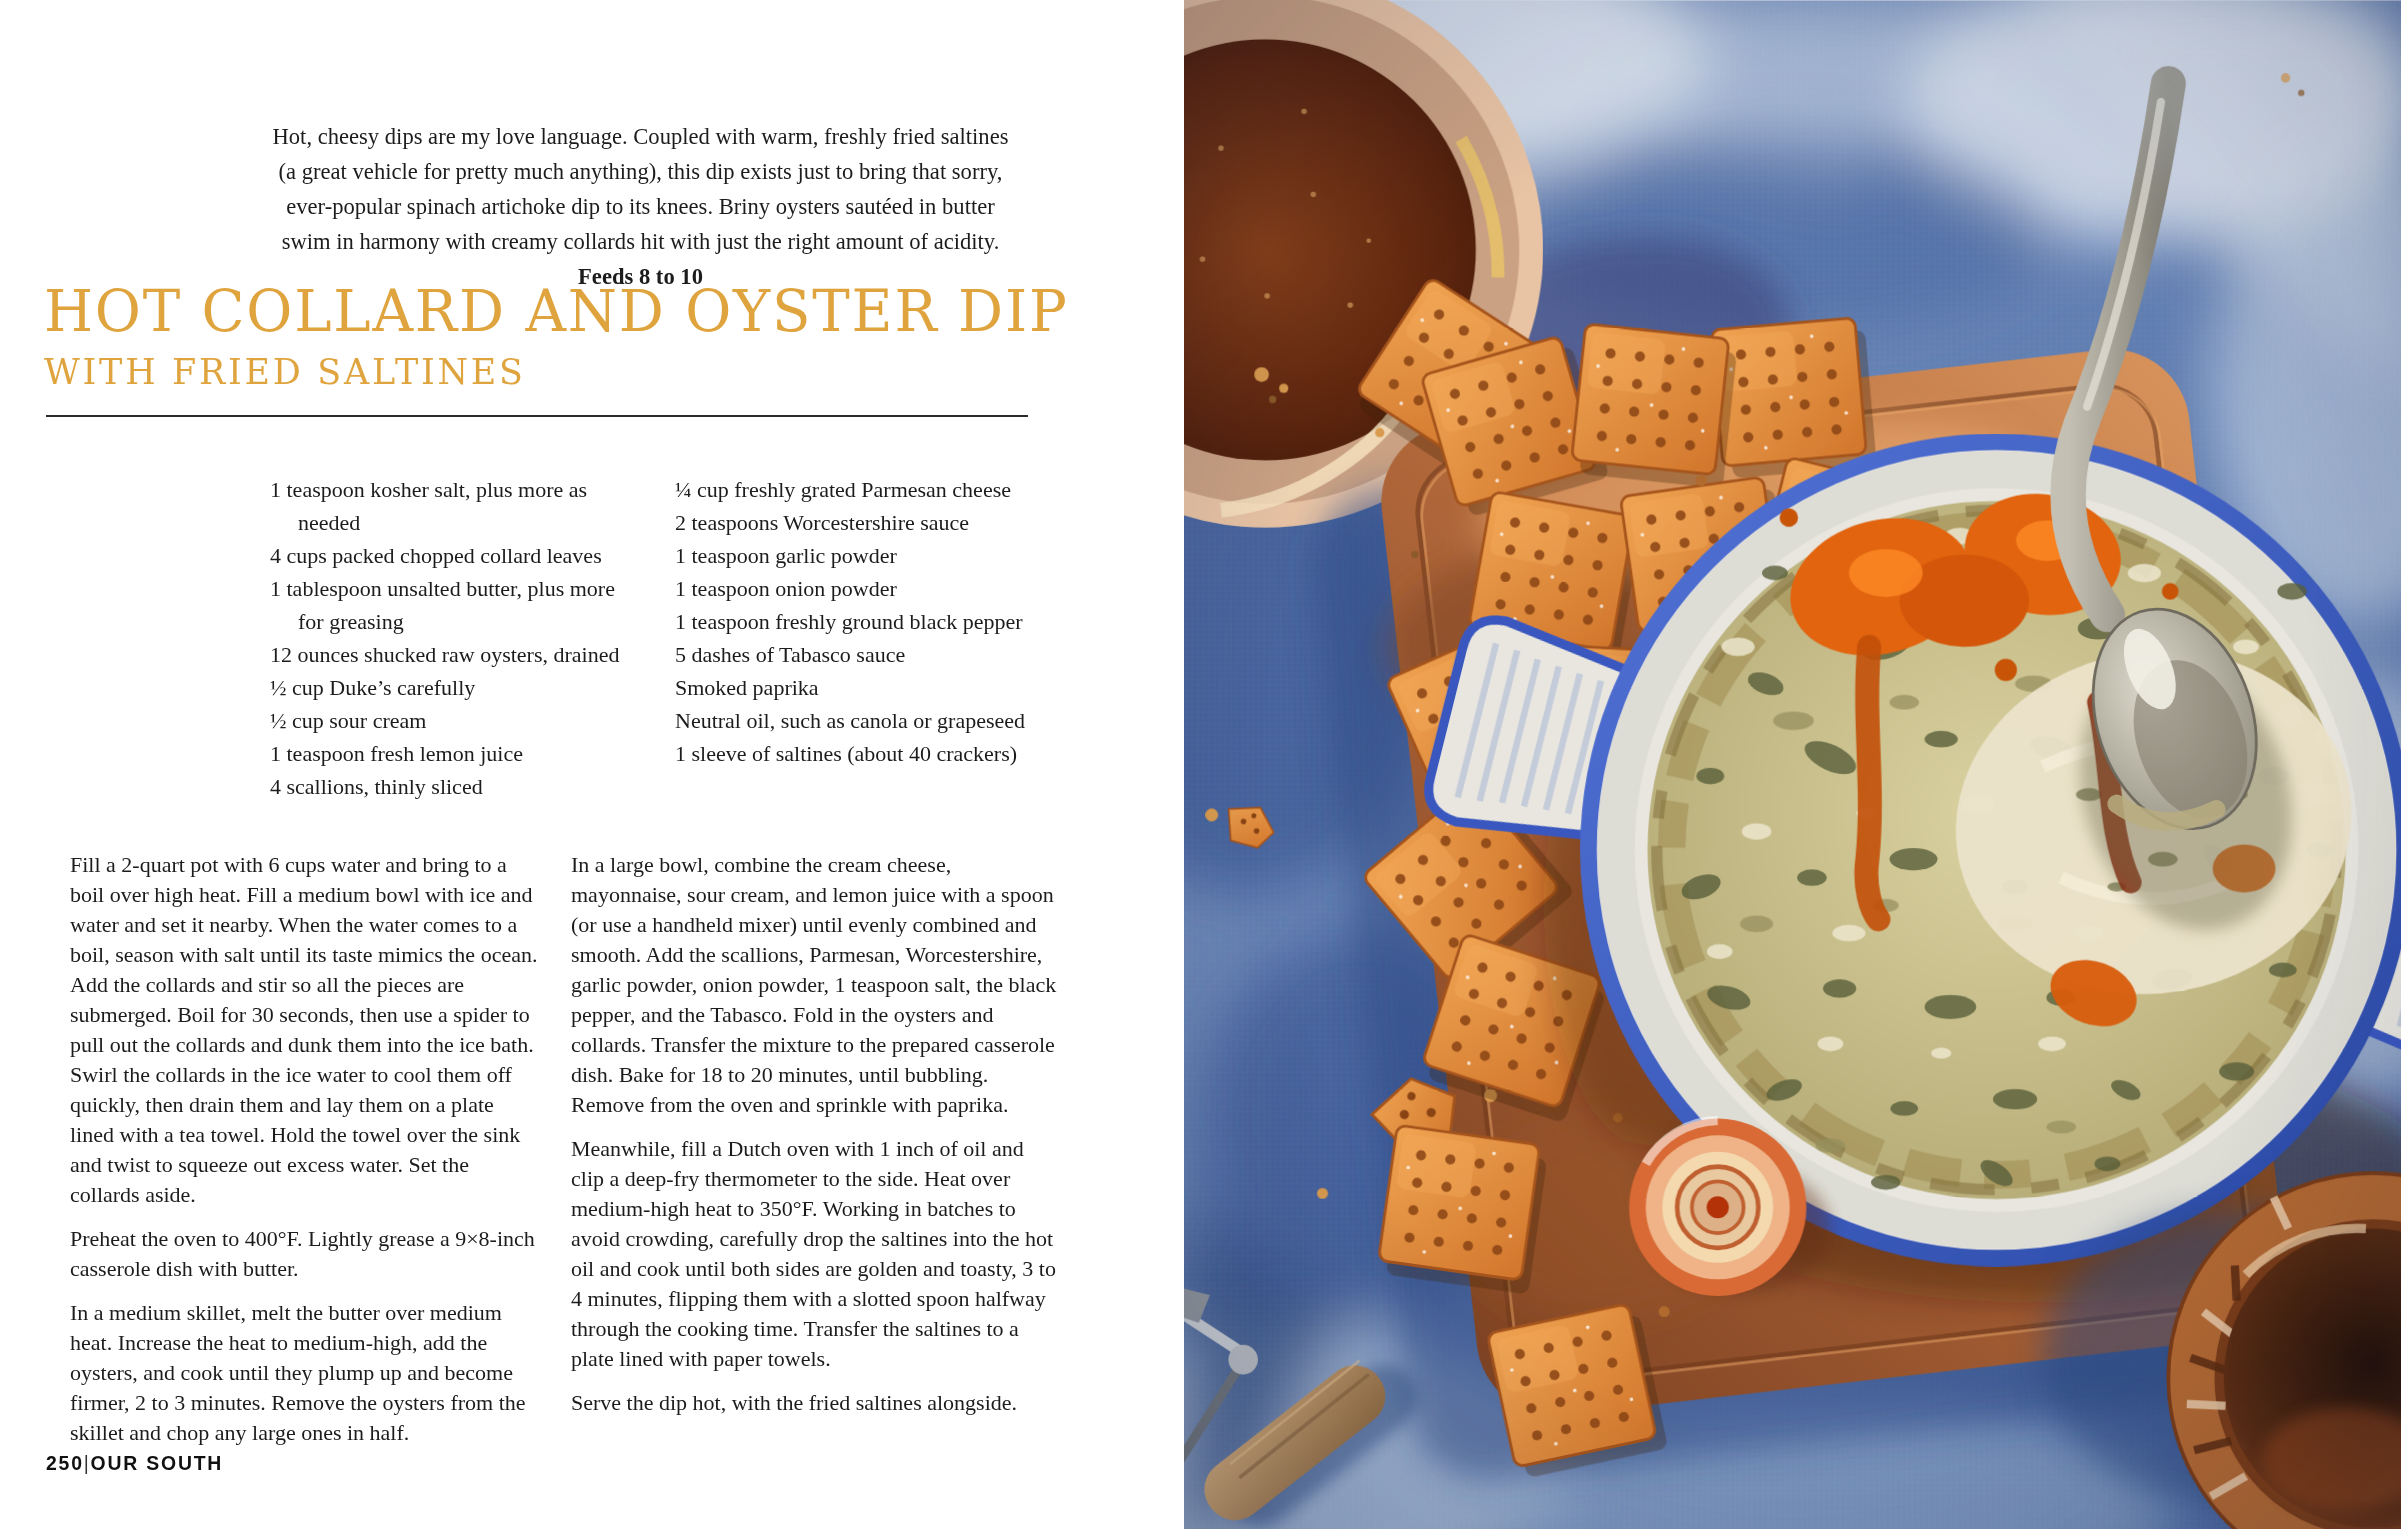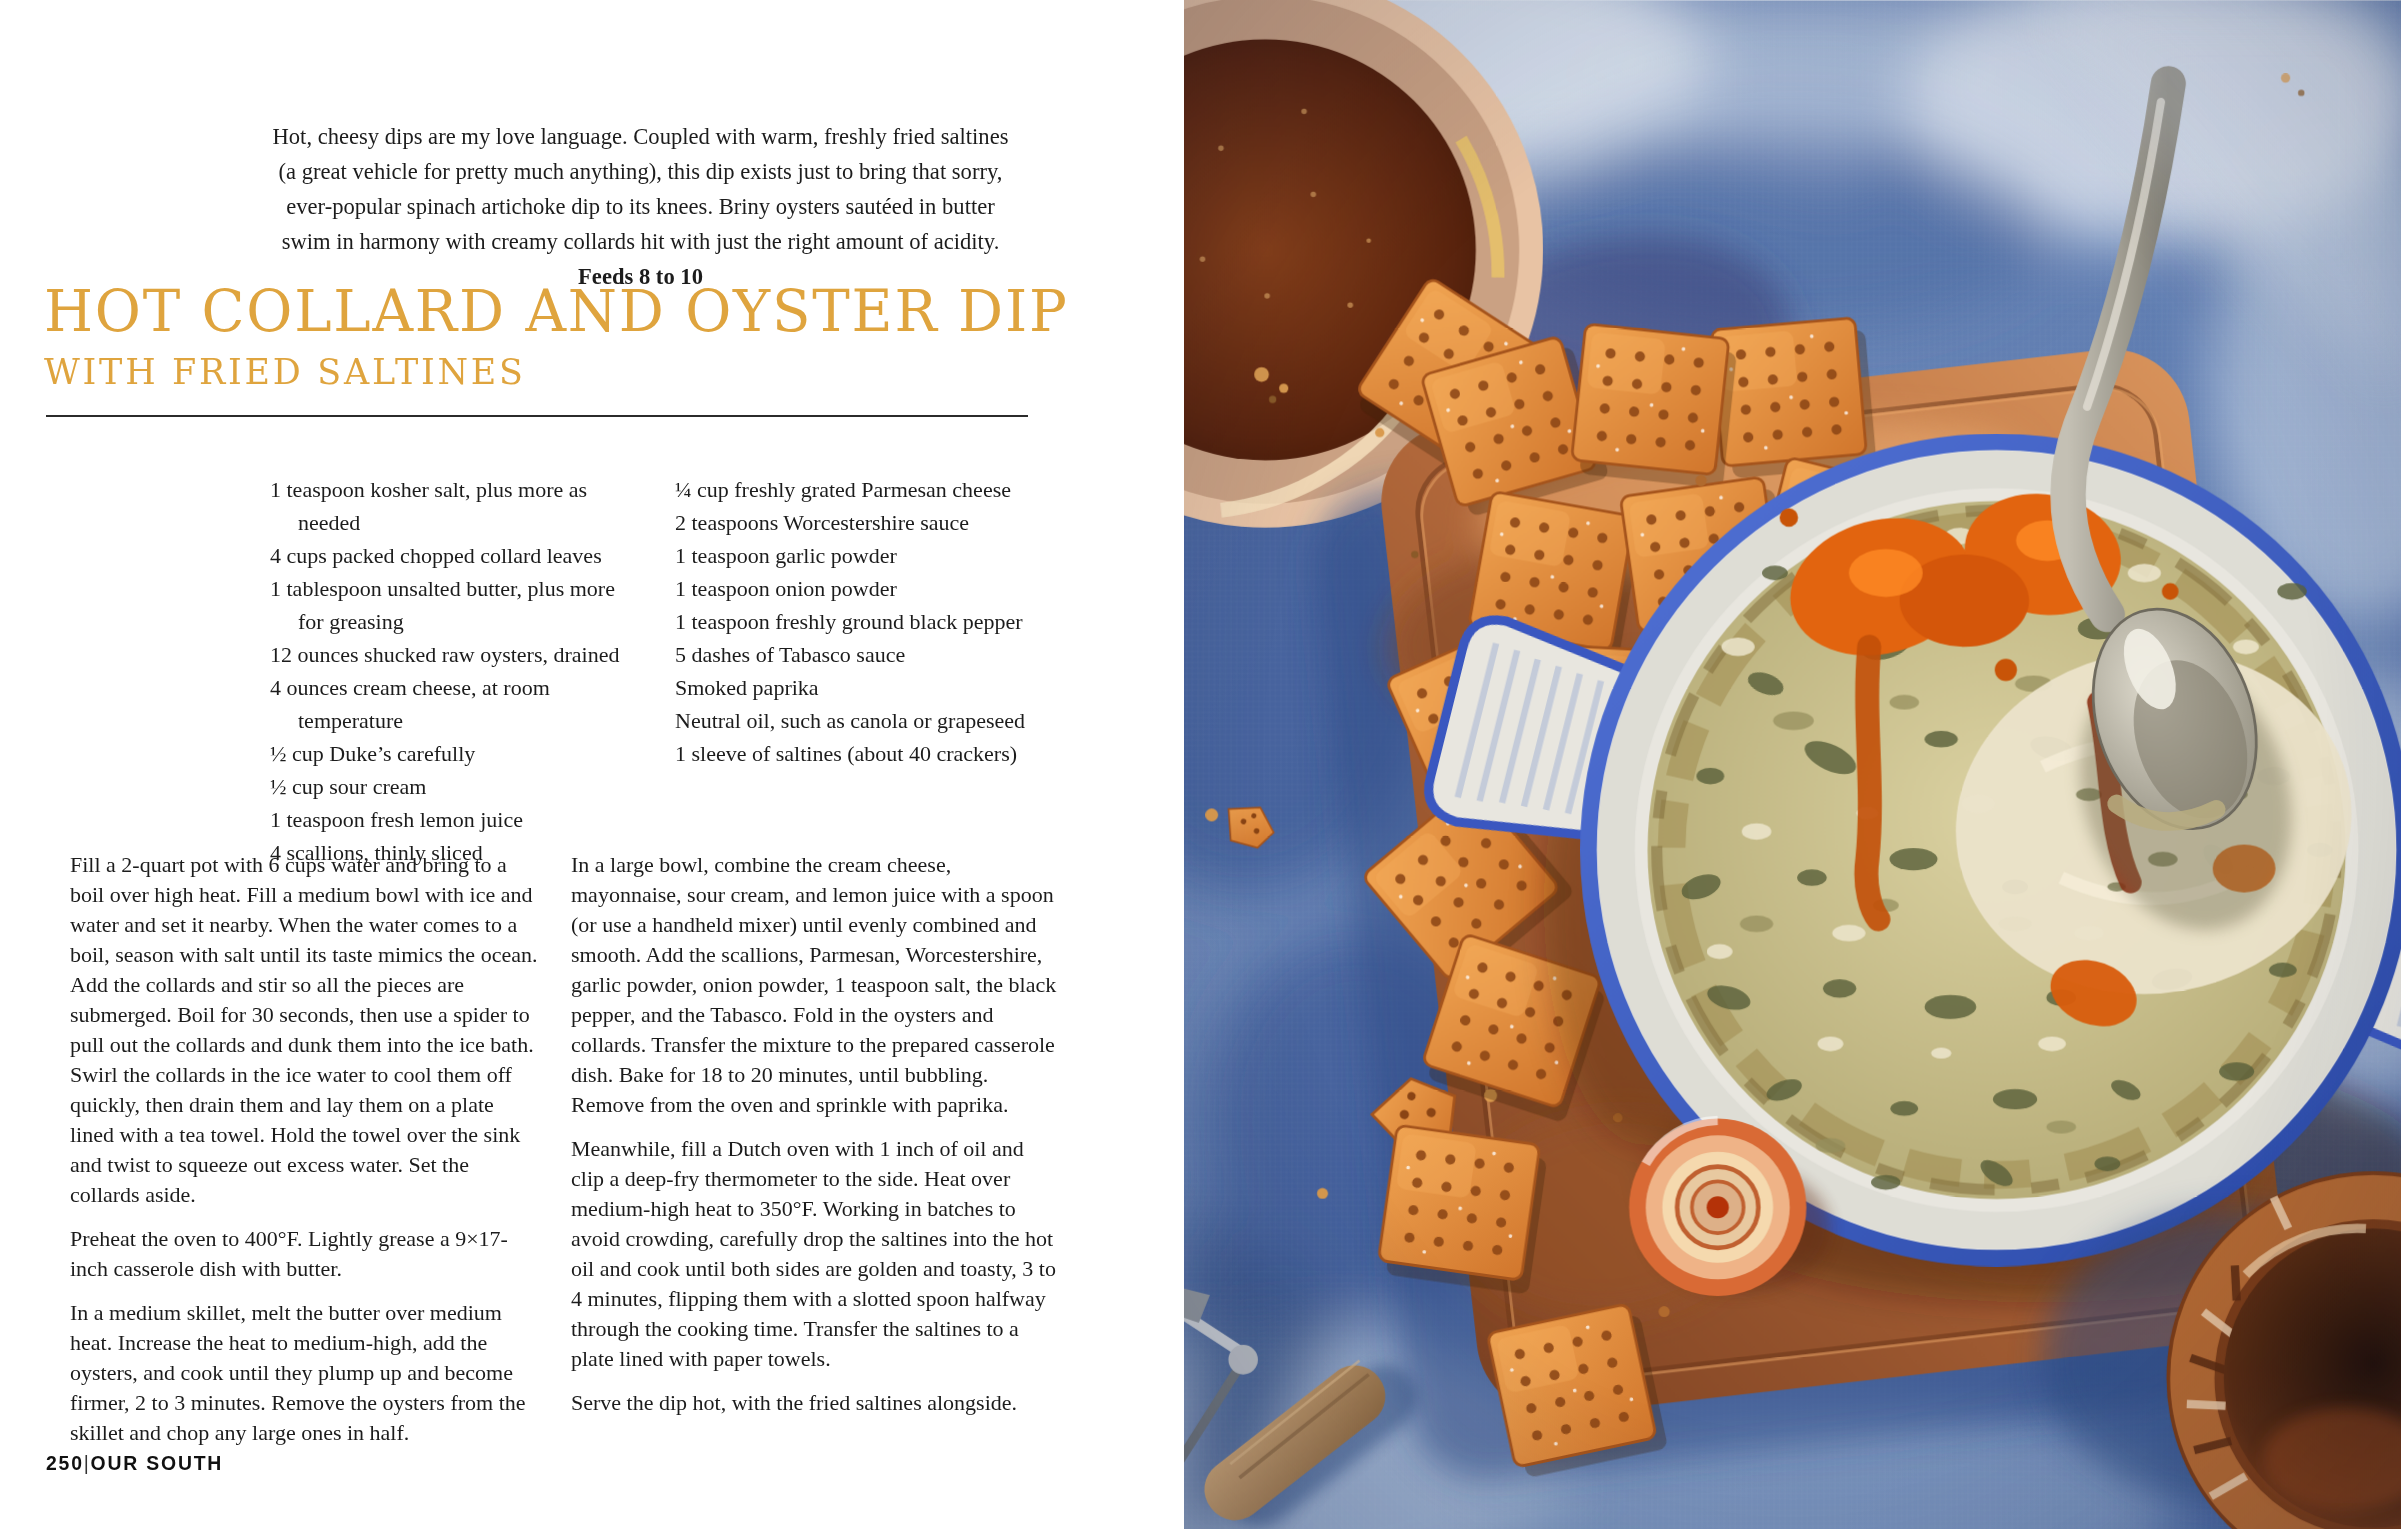--- a/index.html
+++ b/index.html
@@ -44,42 +44,41 @@
 
     <h1 class="title">HOT COLLARD AND OYSTER DIP</h1>
     <h2 class="subtitle">WITH FRIED SALTINES</h2>
     <div class="rule"></div>
 
     <div class="ing-col left">
       <div class="ing">1 teaspoon kosher salt, plus more as needed</div>
       <div class="ing">4 cups packed chopped collard leaves</div>
       <div class="ing">1 tablespoon unsalted butter, plus more for greasing</div>
       <div class="ing">12 ounces shucked raw oysters, drained</div>
-      <div class="ing">4 ounces cream cheese, at room temperature</div>
       <div class="ing">½ cup Duke’s carefully</div>
       <div class="ing">½ cup sour cream</div>
       <div class="ing">1 teaspoon fresh lemon juice</div>
       <div class="ing">4 scallions, thinly sliced</div>
     </div>
 
     <div class="ing-col right">
       <div class="ing">¼ cup freshly grated Parmesan cheese</div>
       <div class="ing">2 teaspoons Worcestershire sauce</div>
       <div class="ing">1 teaspoon garlic powder</div>
       <div class="ing">1 teaspoon onion powder</div>
       <div class="ing">1 teaspoon freshly ground black pepper</div>
       <div class="ing">5 dashes of Tabasco sauce</div>
       <div class="ing">Smoked paprika</div>
       <div class="ing">Neutral oil, such as canola or grapeseed</div>
       <div class="ing">1 sleeve of saltines (about 40 crackers)</div>
     </div>
 
     <div class="steps-col left">
       <p>Fill a 2-quart pot with 6 cups water and bring to a boil over high heat. Fill a medium bowl with ice and water and set it nearby. When the water comes to a boil, season with salt until its taste mimics the ocean. Add the collards and stir so all the pieces are submerged. Boil for 30 seconds, then use a spider to pull out the collards and dunk them into the ice bath. Swirl the collards in the ice water to cool them off quickly, then drain them and lay them on a plate lined with a tea towel. Hold the towel over the sink and twist to squeeze out excess water. Set the collards aside.</p>
-      <p>Preheat the oven to 400°F. Lightly grease a 9×17-inch casserole dish with butter.</p>
+      <p>Preheat the oven to 400°F. Lightly grease a 9×8-inch casserole dish with butter.</p>
       <p>In a medium skillet, melt the butter over medium heat. Increase the heat to medium-high, add the oysters, and cook until they plump up and become firmer, 2 to 3 minutes. Remove the oysters from the skillet and chop any large ones in half.</p>
     </div>
 
     <div class="steps-col right">
       <p>In a large bowl, combine the cream cheese, mayonnaise, sour cream, and lemon juice with a spoon (or use a handheld mixer) until evenly combined and smooth. Add the scallions, Parmesan, Worcestershire, garlic powder, onion powder, 1 teaspoon salt, the black pepper, and the Tabasco. Fold in the oysters and collards. Transfer the mixture to the prepared casserole dish. Bake for 18 to 20 minutes, until bubbling. Remove from the oven and sprinkle with paprika.</p>
       <p>Meanwhile, fill a Dutch oven with 1 inch of oil and clip a deep-fry thermometer to the side. Heat over medium-high heat to 350°F. Working in batches to avoid crowding, carefully drop the saltines into the hot oil and cook until both sides are golden and toasty, 3 to 4 minutes, flipping them with a slotted spoon halfway through the cooking time. Transfer the saltines to a plate lined with paper towels.</p>
       <p>Serve the dip hot, with the fried saltines alongside.</p>
     </div>
 
     <div class="folio">

